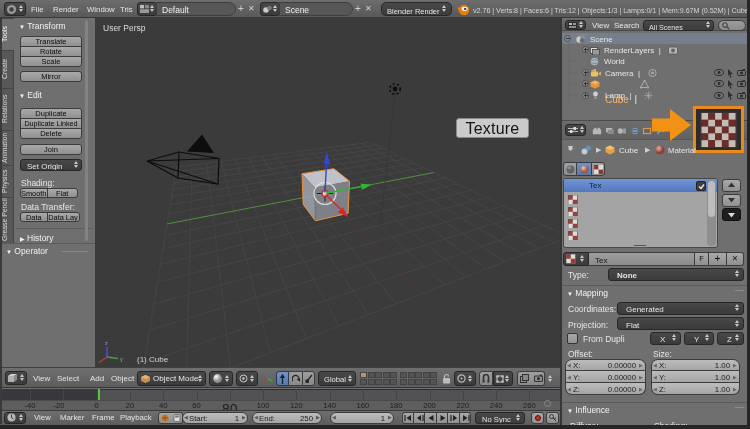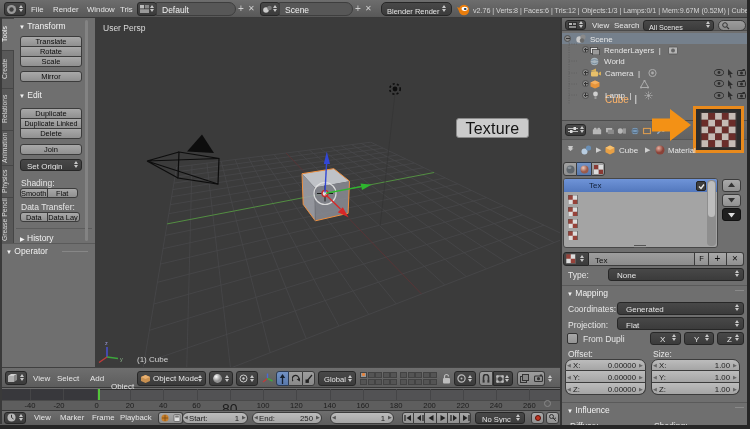--- a/index.html
+++ b/index.html
@@ -134,21 +134,21 @@
 <div class="dd" style="left:5px;top:371px;width:22px;height:14px;"></div>
 <svg class="a" style="left:8px;top:374px" width="9" height="8">
     <rect x="0" y="2" width="6" height="6" fill="#b0b0b0"></rect>
     <polygon points="0,2 3,0 9,0 6,2" fill="#d0d0d0"></polygon>
     <polygon points="6,2 9,0 9,6 6,8" fill="#888"></polygon>
   </svg>
 <i class="ud" style="left:20px;top:374px;"></i>
 <div class="lbl" style="left:33px;top:374px;font-size:8px;">View</div>
 <div class="lbl" style="left:57px;top:374px;font-size:8px;">Select</div>
 <div class="lbl" style="left:90px;top:374px;font-size:8px;">Add</div>
-<div class="lbl" style="left:111px;top:374px;font-size:8px;margin-top:8px;">Object</div>
+<div class="lbl" style="left:111px;top:374px;font-size:8px;">Object</div>
 <div class="dd" style="left:137px;top:371px;width:69px;height:15px;"></div>
 <svg class="a" style="left:141px;top:374.5px" width="9" height="8">
     <polygon points="4.5,0 9,2 9,6 4.5,8 0,6 0,2" fill="#c89050"></polygon>
     <polygon points="4.5,0 9,2 4.5,4 0,2" fill="#e8b070"></polygon>
   </svg>
 <div class="lbl" style="left:153px;top:374px;font-size:8px;">Object Mode</div>
 <i class="ud" style="left:198px;top:375px;"></i>
 <div class="dd" style="left:209px;top:371px;width:24px;height:15px;"></div>
 <svg class="a" style="left:212.5px;top:374px" width="9" height="9">
     <defs>
@@ -646,21 +646,21 @@
     <rect width="4.75" height="4.75" fill="#96423a"></rect>
     <rect x="4.75" y="4.75" width="4.75" height="4.75" fill="#96423a"></rect>
     <rect width="9.5" height="9.5" fill="none" stroke="#555" stroke-width="0.7"></rect>
   </svg>
 <i class="ud" style="left:580px;top:255px;"></i>
 <div class="a" style="left:589px;top:252px;width:106px;height:13.5px;background:linear-gradient(#9e9e9e,#8c8c8c);border:1px solid #3c3c3c;border-left:none;color:#111;font-size:8px;padding:2.5px 0 0 6px;">Tex</div>
 <div class="btn" style="left:695px;top:252px;width:14px;height:13.5px;border-radius:0;border-left:none;line-height:12px;font-size:7.5px;">F</div>
 <div class="btn" style="left:709px;top:252px;width:18px;height:13.5px;border-radius:0;border-left:none;line-height:11px;font-size:10px;">+</div>
 <div class="btn" style="left:727px;top:252px;width:17px;height:13.5px;border-radius:0 3px 3px 0;border-left:none;line-height:12px;font-size:7.5px;">✕</div>
 <div class="lbl" style="left:568px;top:270px;">Type:</div>
-<div class="dd" style="left:608px;top:267.5px;width:136px;height:13.5px;padding:2.5px 0 0 8px;">None</div>
+<div class="dd" style="left:608px;top:267.5px;width:136px;height:13.5px;padding:2.5px 0 0 8px;font-weight:bold;">None</div>
 <i class="ud" style="left:735px;top:270px;"></i>
 <div class="sep" style="left:561.5px;top:284.5px;width:188.5px;background:#5a5a5a;"></div>
 <div class="hdr" style="left:567px;top:288px;"><span style="font-size:6px;">▼</span> Mapping</div>
 <div class="a" style="left:735px;top:290px;width:9px;height:1px;background:#8a8a8a;"></div>
 <div class="lbl" style="left:568px;top:304px;">Coordinates:</div>
 <div class="dd" style="left:617px;top:301.5px;width:127px;height:13px;padding:2.5px 0 0 8px;">Generated</div>
 <i class="ud" style="left:735px;top:304px;"></i>
 <div class="lbl" style="left:568px;top:319.5px;">Projection:</div>
 <div class="dd" style="left:617px;top:317px;width:127px;height:13px;padding:2.5px 0 0 8px;">Flat</div>
 <i class="ud" style="left:735px;top:319.5px;"></i>

